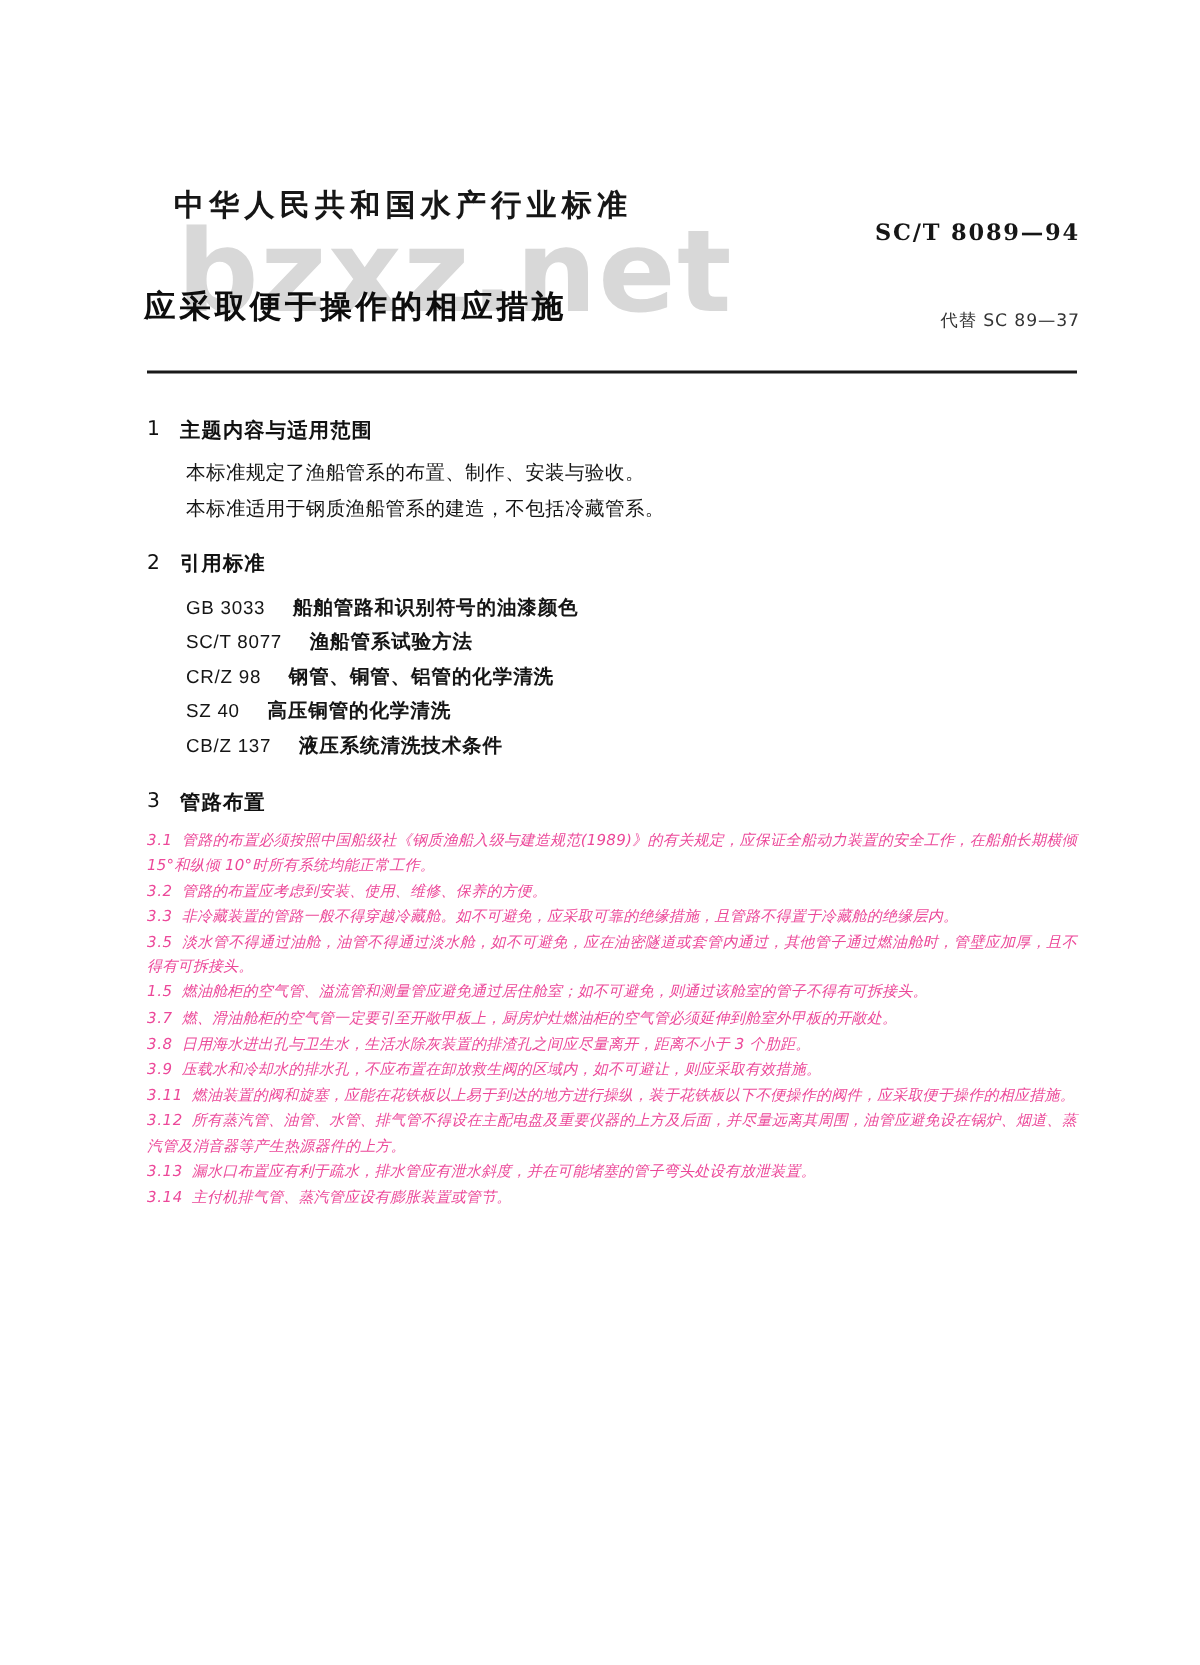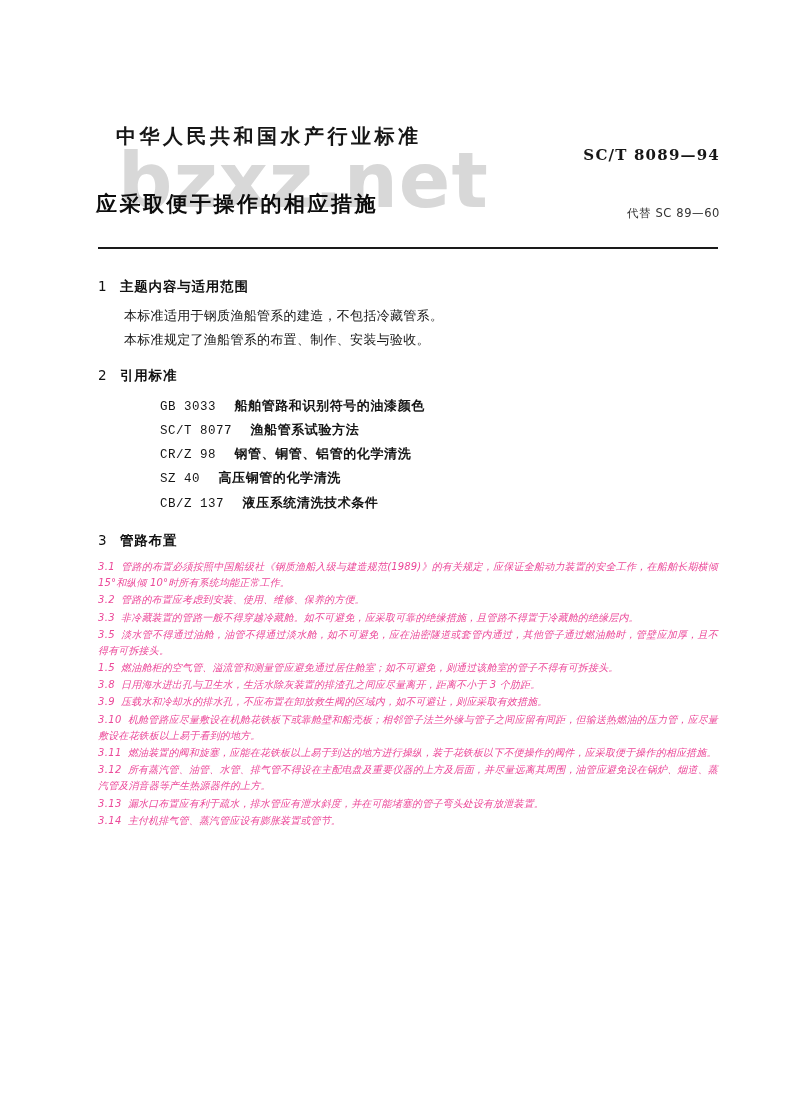--- a/index.html
+++ b/index.html
@@ -134,24 +134,23 @@
     list-style: none;
   }
   .ref-item {
     font-size: 13px;
     line-height: 1.78;
     letter-spacing: 0.3px;
     color: #151515;
     padding-left: 26px;
   }
   .ref-code {
-    font-family: Liberation Mono, monospace;
+    font-family: Liberation Sans, sans-serif;
     font-size: 12.5px;
     letter-spacing: 0.5px;
-    margin-left: 36px;
   }
   .ref-name {
     margin-left: 14px;
     font-weight: 700;
     letter-spacing: 0.6px;
   }
 
   .gap-sm  { height: 9px; }
   .gap-md  { height: 13px; }
 
@@ -216,34 +215,34 @@
 
   <div class="watermark">bzxz.net</div>
 
   <div class="header">
     <div class="header-row">
       <div class="hdr-left-1">中华人民共和国水产行业标准</div>
       <div class="hdr-right-1">SC/T  8089—94</div>
     </div>
     <div class="header-row2">
       <div class="hdr-left-2">应采取便于操作的相应措施</div>
-      <div class="hdr-right-2">代替 SC 89—60</div>
+      <div class="hdr-right-2">代替 SC 89—37</div>
     </div>
   </div>
 
   <div class="rule-top"></div>
 
   <div class="content">
 
     <div class="sec-head">
       <span class="sec-num">1</span>
       <span class="sec-title">主题内容与适用范围</span>
     </div>
+    <p class="para-indent">本标准规定了渔船管系的布置、制作、安装与验收。</p>
     <p class="para-indent">本标准适用于钢质渔船管系的建造，不包括冷藏管系。</p>
-    <p class="para-indent">本标准规定了渔船管系的布置、制作、安装与验收。</p>
 
     <div class="gap-md"></div>
 
     <div class="sec-head">
       <span class="sec-num">2</span>
       <span class="sec-title">引用标准</span>
     </div>
     <ul class="ref-list">
       <li class="ref-item">
         <span class="ref-code">GB 3033</span>
@@ -272,23 +271,23 @@
     <div class="sec-head">
       <span class="sec-num">3</span>
       <span class="sec-title">管路布置</span>
     </div>
 
     <p class="clause"><span class="cnum">3.1</span><span>管路的布置必须按照中国船级社《钢质渔船入级与建造规范(1989)》的有关规定，应保证全船动力装置的安全工作，在船舶长期横倾 15°和纵倾 10°时所有系统均能正常工作。</span></p>
     <p class="clause"><span class="cnum">3.2</span><span>管路的布置应考虑到安装、使用、维修、保养的方便。</span></p>
     <p class="clause"><span class="cnum">3.3</span><span>非冷藏装置的管路一般不得穿越冷藏舱。如不可避免，应采取可靠的绝缘措施，且管路不得置于冷藏舱的绝缘层内。</span></p>
     <p class="clause"><span class="cnum">3.5</span><span>淡水管不得通过油舱，油管不得通过淡水舱，如不可避免，应在油密隧道或套管内通过，其他管子通过燃油舱时，管壁应加厚，且不得有可拆接头。</span></p>
     <p class="clause"><span class="cnum">1.5</span><span>燃油舱柜的空气管、溢流管和测量管应避免通过居住舱室；如不可避免，则通过该舱室的管子不得有可拆接头。</span></p>
+    <p class="clause"><span class="cnum">3.7</span><span>燃、滑油舱柜的空气管一定要引至开敞甲板上，厨房炉灶燃油柜的空气管必须延伸到舱室外甲板的开敞处。</span></p>
     <p class="clause"><span class="cnum">3.8</span><span>日用海水进出孔与卫生水，生活水除灰装置的排渣孔之间应尽量离开，距离不小于 3 个肋距。</span></p>
     <p class="clause"><span class="cnum">3.9</span><span>压载水和冷却水的排水孔，不应布置在卸放救生阀的区域内，如不可避让，则应采取有效措施。</span></p>
-    <p class="clause"><span class="cnum">3.10</span><span>机舱管路应尽量敷设在机舱花铁板下或靠舱壁和船壳板；相邻管子法兰外缘与管子之间应留有间距，但输送热燃油的压力管，应尽量敷设在花铁板以上易于看到的地方。</span></p>
     <p class="clause"><span class="cnum">3.11</span><span>燃油装置的阀和旋塞，应能在花铁板以上易于到达的地方进行操纵，装于花铁板以下不便操作的阀件，应采取便于操作的相应措施。</span></p>
     <p class="clause"><span class="cnum">3.12</span><span>所有蒸汽管、油管、水管、排气管不得设在主配电盘及重要仪器的上方及后面，并尽量远离其周围，油管应避免设在锅炉、烟道、蒸汽管及消音器等产生热源器件的上方。</span></p>
     <p class="clause"><span class="cnum">3.13</span><span>漏水口布置应有利于疏水，排水管应有泄水斜度，并在可能堵塞的管子弯头处设有放泄装置。</span></p>
     <p class="clause"><span class="cnum">3.14</span><span>主付机排气管、蒸汽管应设有膨胀装置或管节。</span></p>
 
   </div>
 
   <div class="rule-bottom"></div>
 
   <div class="footer">

